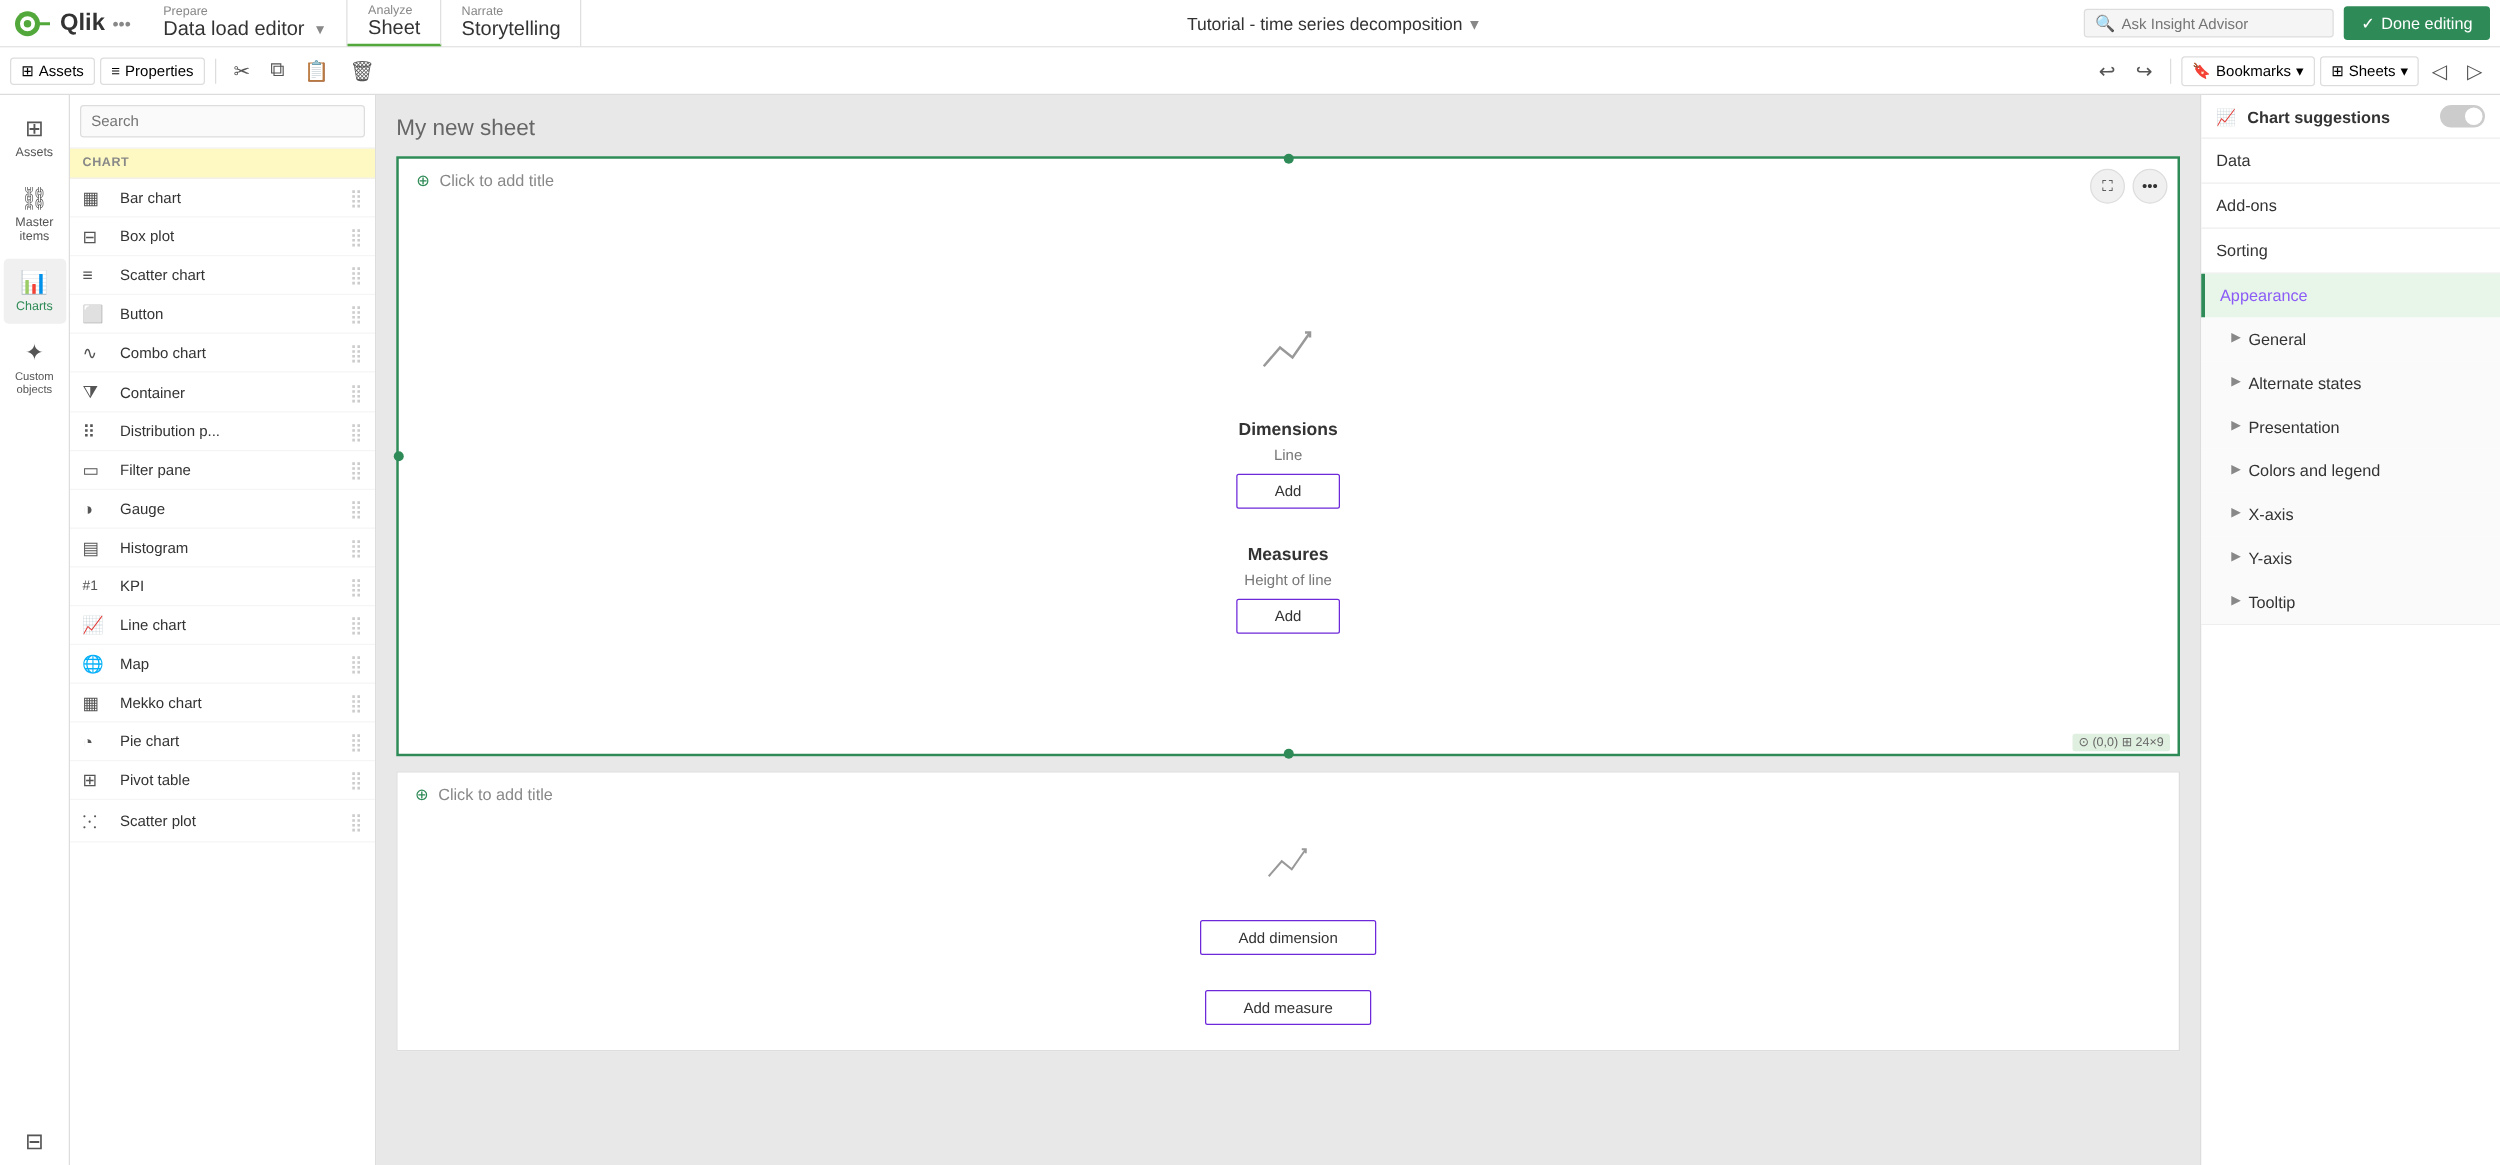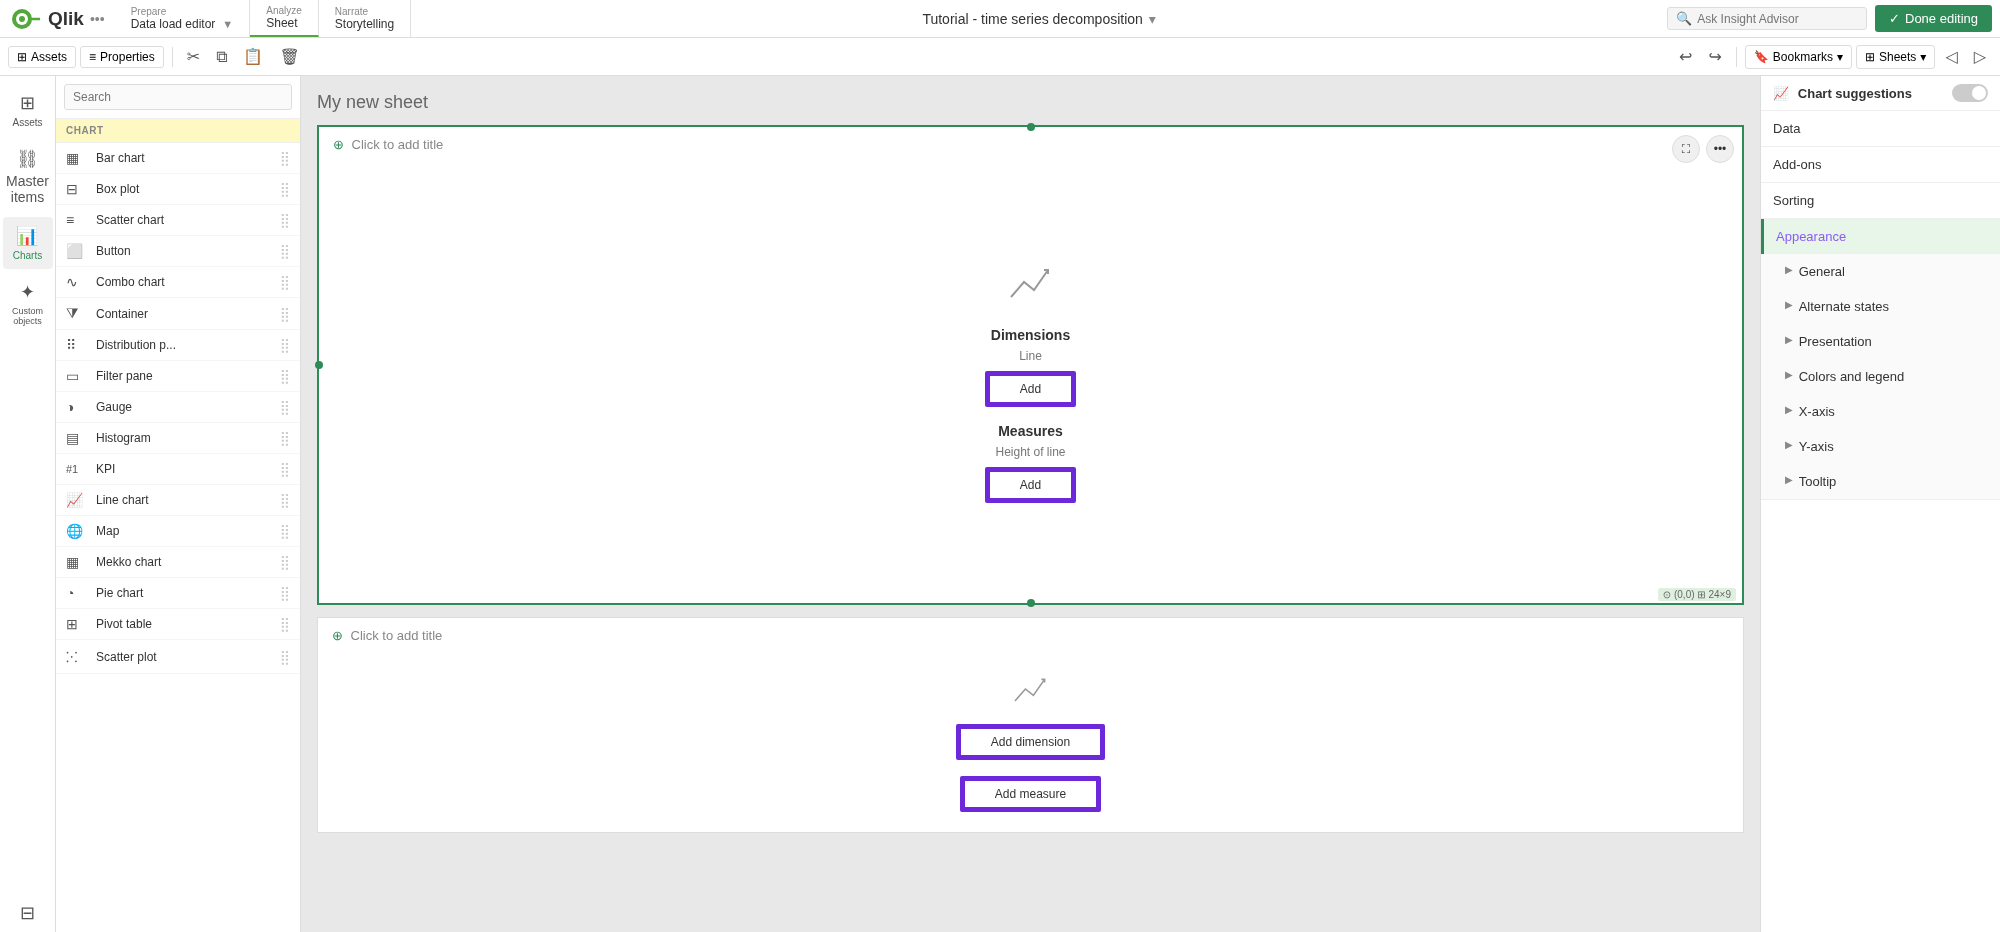--- a/index.html
+++ b/index.html
@@ -6,21 +6,21 @@
     body { font-family: 'Segoe UI', Arial, sans-serif; font-size: 13px; background: #f0f0f0; color: #333; overflow: hidden; }
 
     
     .top-nav {
       display: flex; align-items: center; height: 38px;
       background: #fff; border-bottom: 1px solid #ddd;
     }
     .qlik-logo { display: flex; align-items: center; padding: 0 10px; }
     .nav-section { display: flex; align-items: center; padding: 0 16px; border-right: 1px solid #e0e0e0; height: 100%; }
     .nav-section-label { font-size: 10px; color: #888; }
-    .nav-section-main { font-size: 12px; font-weight: 500; }
+    .nav-section-main { font-size: 16px; font-weight: 500; }
     .nav-section-dropdown { margin-left: 4px; color: #888; font-size: 11px; }
     .nav-center { flex: 1; display: flex; justify-content: center; align-items: center; }
     .sheet-title { font-size: 14px; display: flex; align-items: center; gap: 6px; cursor: pointer; }
     .sheet-title-chevron { color: #888; }
     .nav-right { display: flex; align-items: center; gap: 8px; padding-right: 8px; }
     .search-bar { display: flex; align-items: center; background: #f5f5f5; border: 1px solid #ddd; border-radius: 3px; padding: 3px 8px; gap: 5px; min-width: 200px; }
     .search-bar input { border: none; background: transparent; outline: none; font-size: 12px; color: #555; width: 150px; }
     .done-editing-btn {
       background: #2e8b57; color: #fff; border: none; border-radius: 3px;
       padding: 6px 14px; font-size: 13px; cursor: pointer; display: flex; align-items: center; gap: 5px;
@@ -77,25 +77,25 @@
     .chart-handle { position: absolute; top: -4px; left: 50%; transform: translateX(-50%); width: 8px; height: 8px; background: #2e8b57; border-radius: 50%; }
     .chart-handle-bottom { position: absolute; bottom: -4px; left: 50%; transform: translateX(-50%); width: 8px; height: 8px; background: #2e8b57; border-radius: 50%; }
     .chart-handle-left { position: absolute; top: 50%; left: -4px; transform: translateY(-50%); width: 8px; height: 8px; background: #2e8b57; border-radius: 50%; }
 
     .chart-controls { position: absolute; top: 8px; right: 8px; display: flex; gap: 6px; }
     .chart-ctrl-btn { width: 28px; height: 28px; background: #f0f0f0; border: 1px solid #ddd; border-radius: 50%; cursor: pointer; display: flex; align-items: center; justify-content: center; font-size: 12px; }
     .add-title { color: #888; padding: 10px 14px; cursor: pointer; font-size: 13px; }
     .add-title-icon { color: #2e8b57; margin-right: 4px; }
 
     
-    .chart-content { flex: 1; display: flex; flex-direction: column; align-items: center; justify-content: center; gap: 16px; }
+    .chart-content { flex: 1; display: flex; flex-direction: column; align-items: center; justify-content: center; gap: 28px; }
     .dimensions-section, .measures-section { text-align: center; }
     .section-title { font-size: 14px; font-weight: 600; margin-bottom: 6px; }
     .section-subtitle { font-size: 12px; color: #777; margin-bottom: 8px; }
-    .add-btn { border: 5px solid #6d28d9; background: #fff; padding: 6px 30px; cursor: pointer; font-size: 12px; border-radius: 2px; color: #333; }
+    .add-btn { border: 1px solid #6d28d9; background: #fff; padding: 6px 30px; cursor: pointer; font-size: 12px; border-radius: 2px; color: #333; }
 
     
     .right-panel { width: 240px; background: #fff; border-left: 1px solid #ddd; display: flex; flex-direction: column; }
     .right-panel-header { padding: 8px 12px; border-bottom: 1px solid #eee; display: flex; align-items: center; justify-content: space-between; }
     .right-panel-title { font-size: 13px; font-weight: 600; }
     .toggle-switch { width: 36px; height: 18px; background: #ccc; border-radius: 9px; position: relative; cursor: pointer; }
     .toggle-knob { width: 14px; height: 14px; background: #fff; border-radius: 50%; position: absolute; top: 2px; right: 2px; }
 
     .right-panel-section { border-bottom: 1px solid #eee; }
     .right-panel-section-item { padding: 10px 12px; cursor: pointer; font-size: 13px; color: #333; display: flex; align-items: flex-start; gap: 6px; }
@@ -197,21 +197,21 @@
 
 <div class="main-layout">
 
   <div class="left-sidebar">
     <div class="sidebar-item">
       <span class="sidebar-icon">⊞</span>
       <span>Assets</span>
     </div>
     <div class="sidebar-item">
       <span class="sidebar-icon">⛓</span>
-      <span style="font-size:14px;text-align:center;">Master items</span>
+      <span style="font-size:10px;text-align:center;">Master items</span>
     </div>
     <div class="sidebar-item active">
       <span class="sidebar-icon">📊</span>
       <span>Charts</span>
     </div>
     <div class="sidebar-item">
       <span class="sidebar-icon">✦</span>
       <span style="font-size:9px;text-align:center;">Custom objects</span>
     </div>
     <div style="flex:1;"></div>

